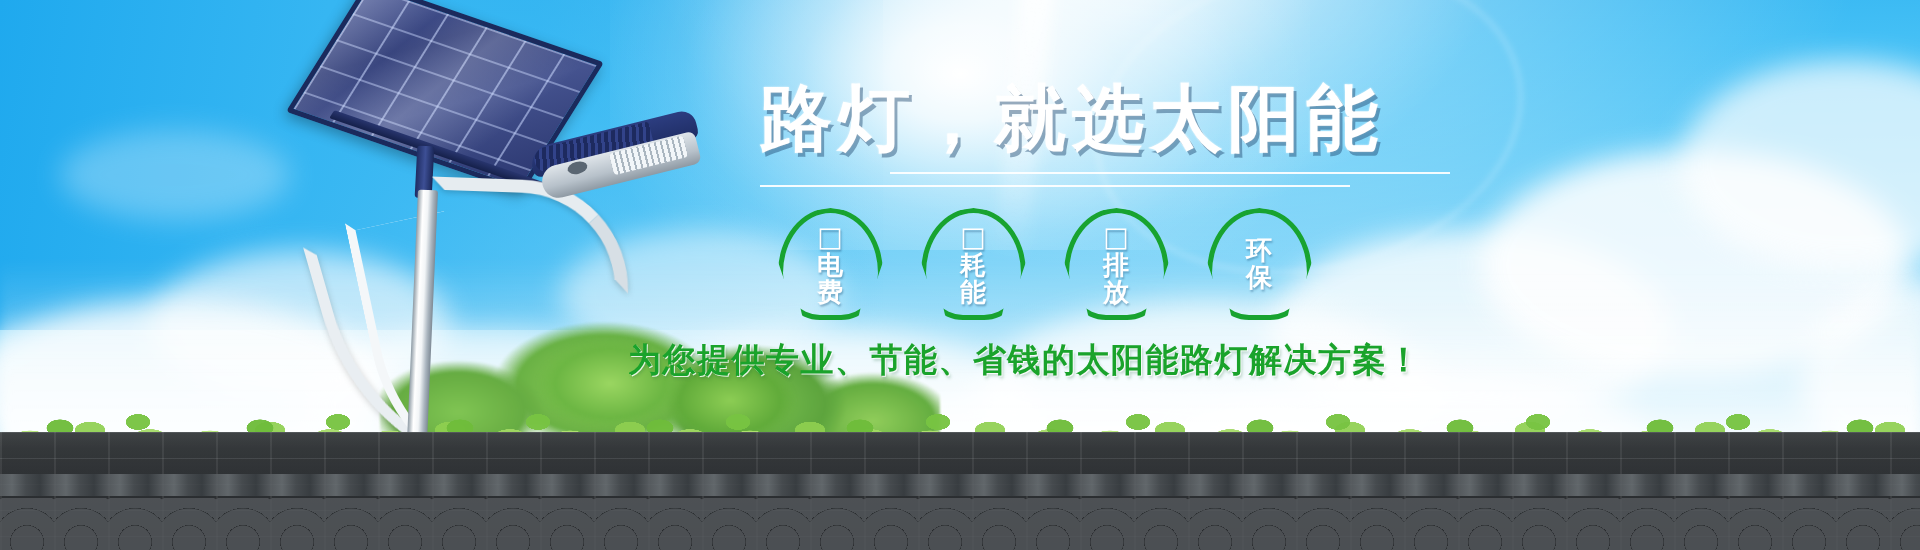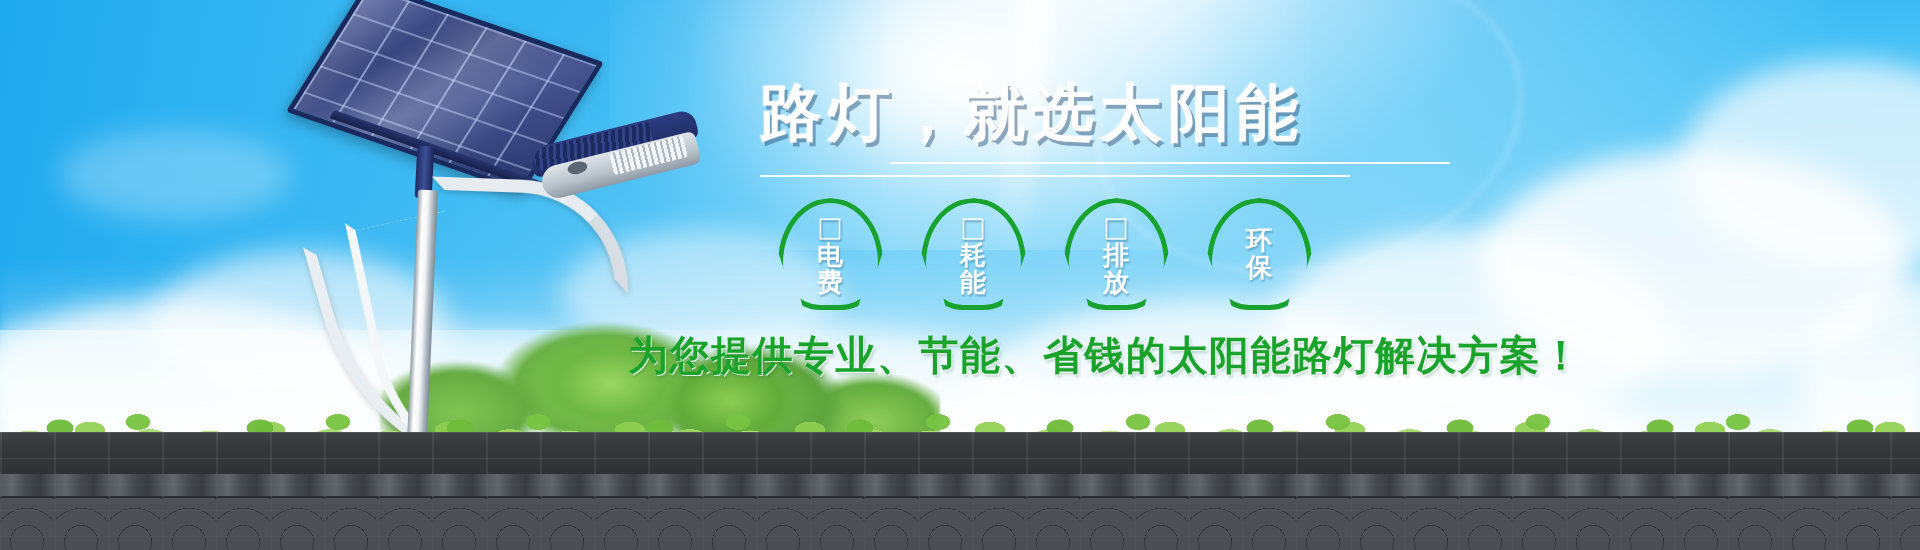--- a/index.html
+++ b/index.html
@@ -137,21 +137,21 @@
   .ivy-top{position:absolute;left:0;right:0;bottom:96px;height:48px;
     background-image:
       radial-gradient(ellipse 30px 15px at 30px 34px, #b4e573 0 62%, rgba(0,0,0,0) 64%),
       radial-gradient(ellipse 24px 13px at 90px 24px, #8fd050 0 62%, rgba(0,0,0,0) 64%),
       radial-gradient(ellipse 27px 14px at 150px 32px, #a3da64 0 62%, rgba(0,0,0,0) 64%);
     background-size:180px 48px;opacity:.92;}
 
   
   .content{position:absolute;left:760px;top:82px;width:720px;}
   .headline{
-    font-size:62px;font-weight:700;color:#ffffff;letter-spacing:6px;line-height:1;
+    font-size:72px;font-weight:700;color:#ffffff;letter-spacing:6px;line-height:1;
     text-shadow:3px 4px 0 rgba(30,70,110,.45), 0 0 2px rgba(255,255,255,.9);
     white-space:nowrap;}
   .rules{position:relative;height:26px;margin-top:14px;}
   .rule{position:absolute;height:2px;background:rgba(255,255,255,.92);}
   .rule-a{left:130px;top:4px;width:560px;}
   .rule-b{left:0px;  top:17px;width:590px;}
 
   .badges{display:flex;gap:38px;margin-top:14px;padding-left:18px;}
   .badge{position:relative;width:105px;height:112px;display:flex;flex-direction:column;
     align-items:center;justify-content:center;}
@@ -160,21 +160,21 @@
     border-radius:50% 50% 40% 40% / 58% 58% 42% 42%;
     clip-path:polygon(50% 0%,78% 4%,96% 22%,100% 48%,92% 70%,80% 84%,76% 100%,24% 100%,20% 84%,8% 70%,0% 48%,4% 22%,22% 4%);}
   .badge-text{position:relative;z-index:2;display:flex;flex-direction:column;align-items:center;
     color:#ffffff;font-size:26px;font-weight:700;line-height:1.02;letter-spacing:1px;
     text-shadow:1px 2px 2px rgba(20,70,110,.35);}
   .badge-zero{font-size:27px;font-weight:700;color:#ffffff;line-height:1;margin-bottom:2px;
     text-shadow:1px 2px 2px rgba(20,70,110,.45);}
   .badge-line{display:block;}
 
   .subtitle{margin-top:18px;margin-left:-132px;
-    font-size:40px;font-weight:700;color:#1aa32b;letter-spacing:1.5px;white-space:nowrap;
+    font-size:33px;font-weight:700;color:#1aa32b;letter-spacing:1.5px;white-space:nowrap;
     text-shadow:1px 1px 0 rgba(255,255,255,.85), 2px 3px 3px rgba(40,110,60,.25);}
 </style>
 </head>
 <body>
 
 <div class="banner">
 
   <div class="sky"></div>
   <div class="sky-left-deep"></div>
   <div class="sun-flare"></div>

